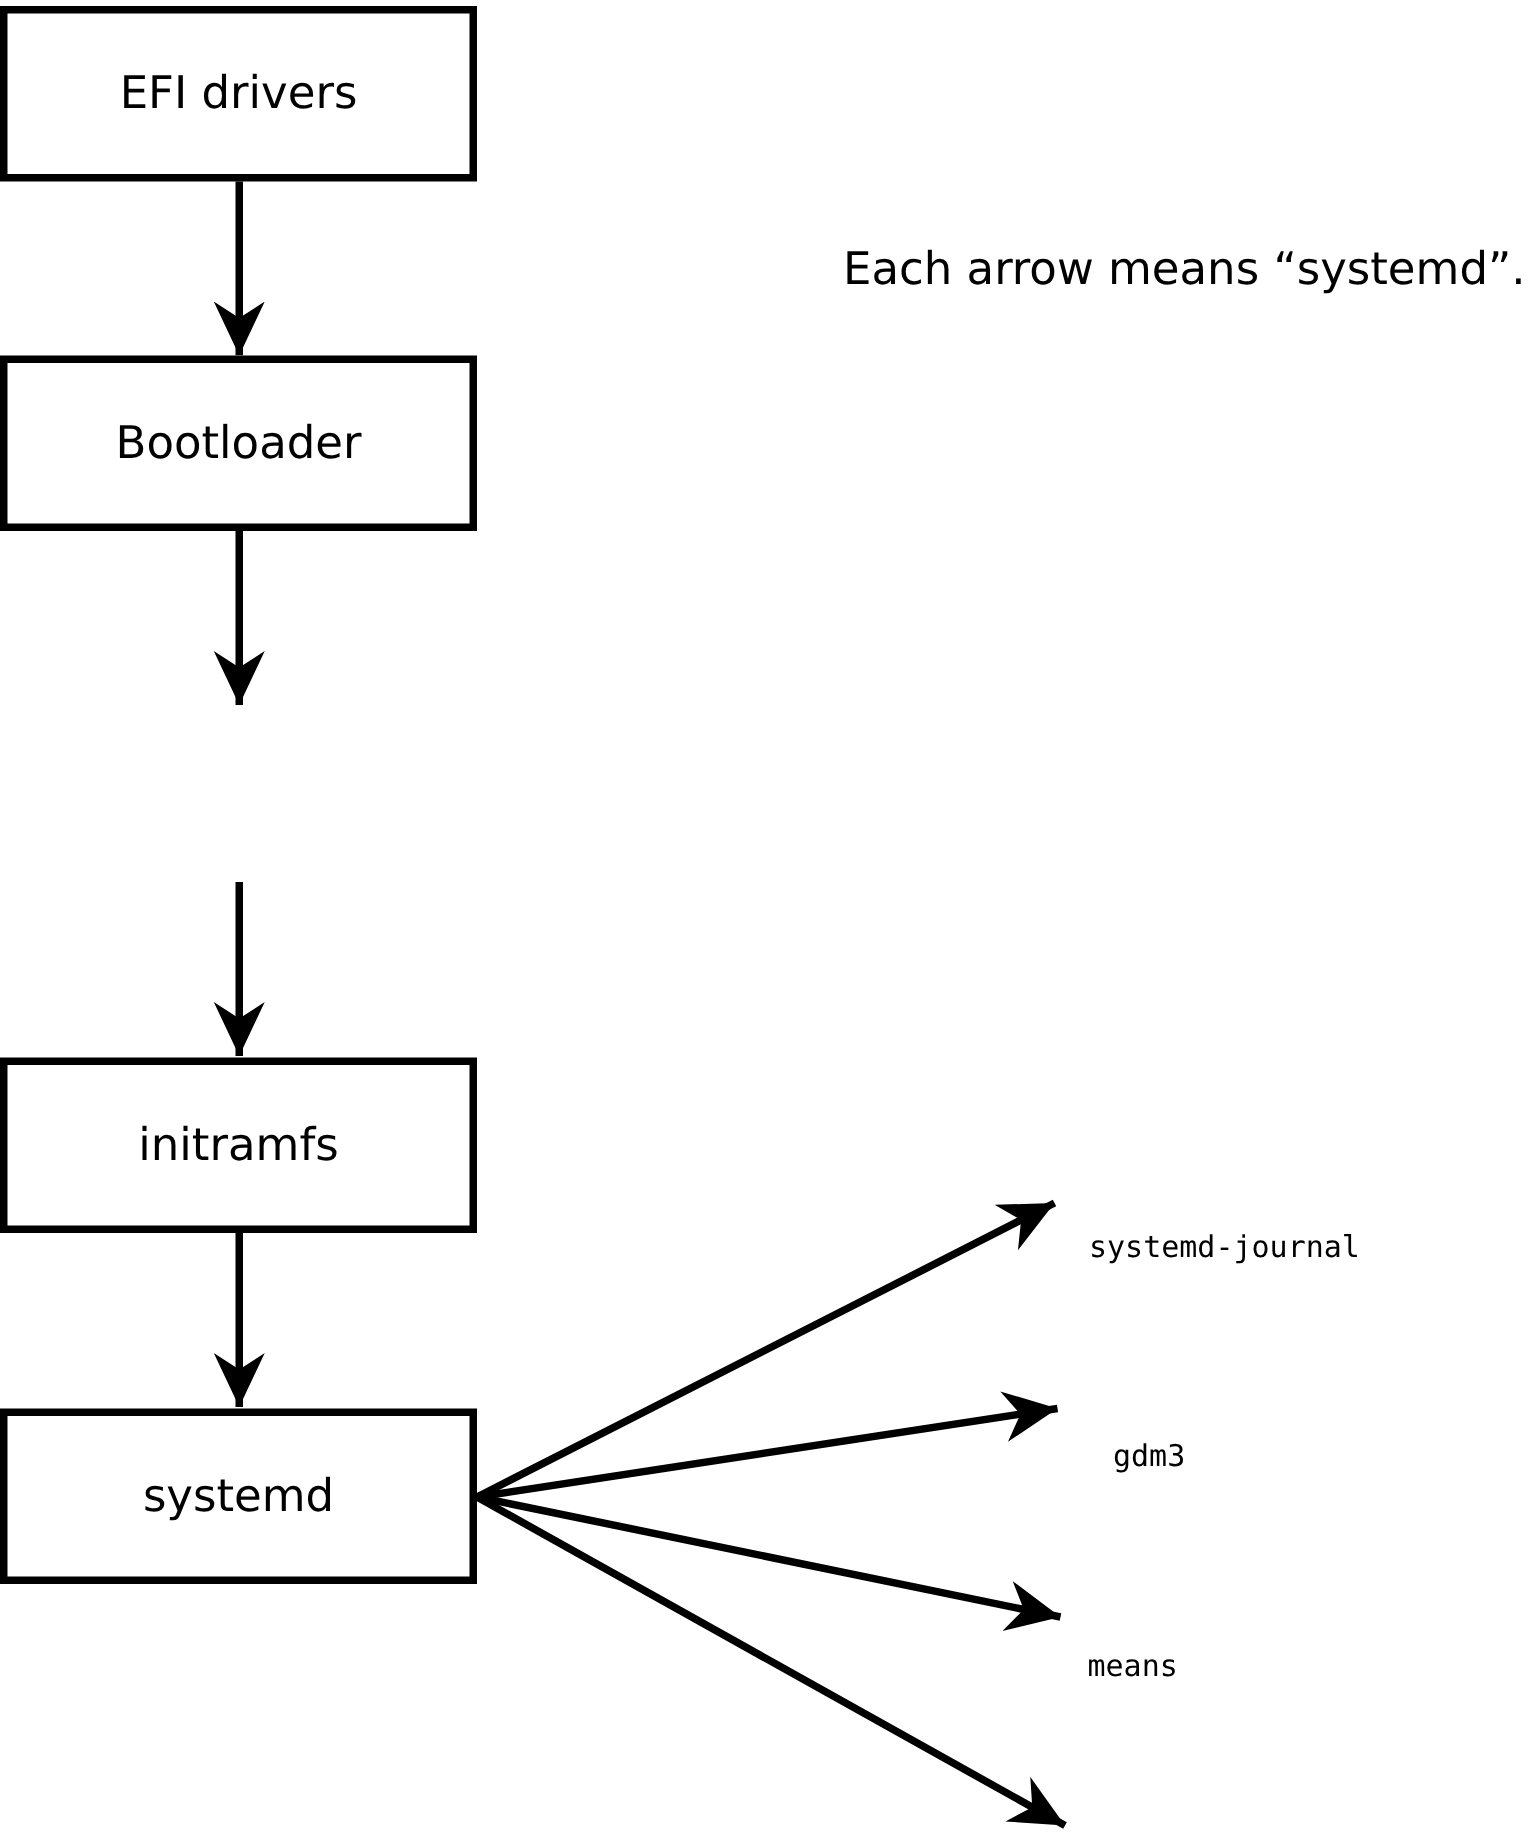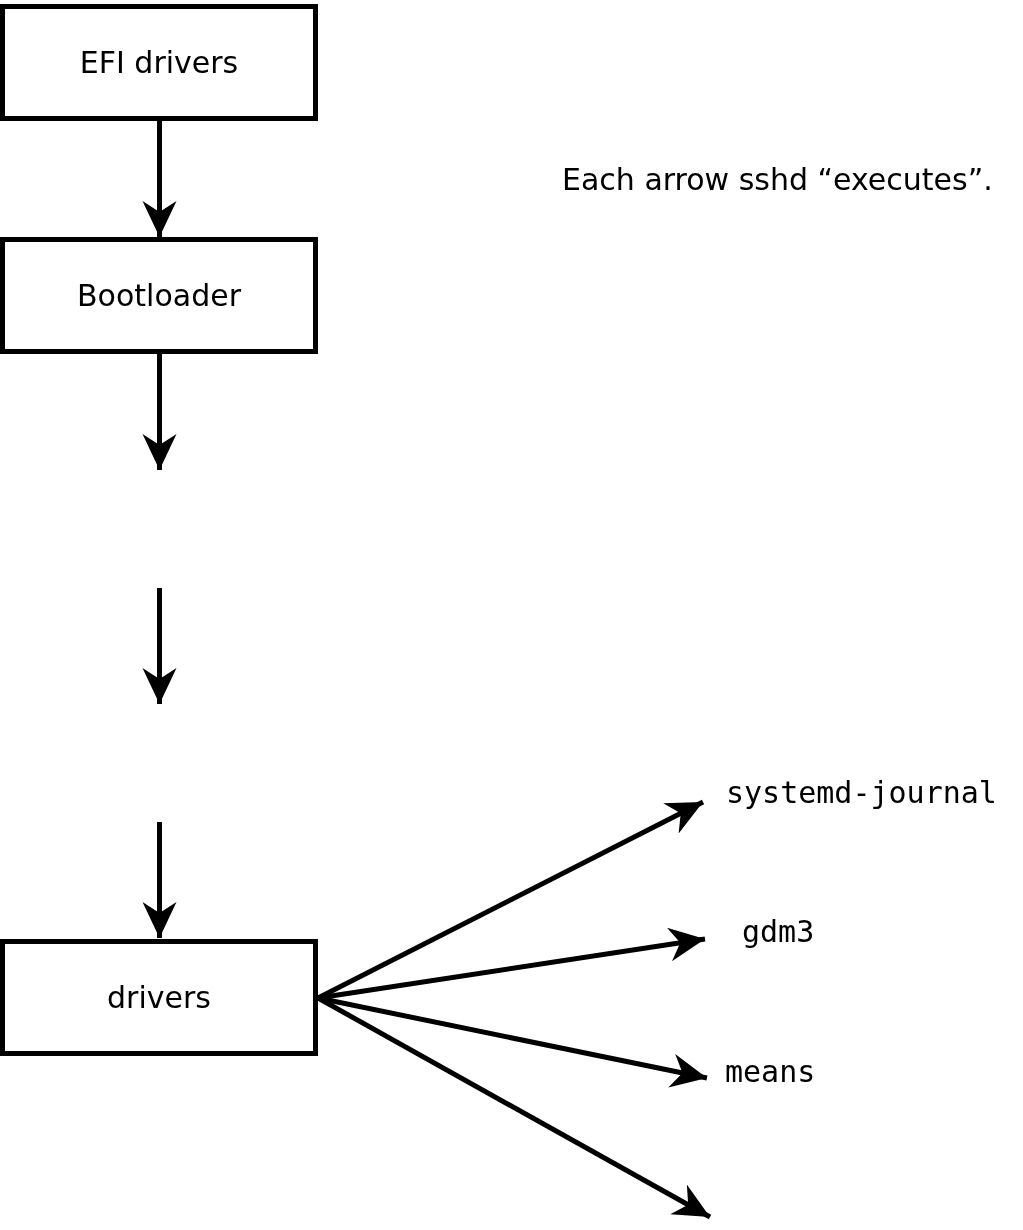--- a/index.html
+++ b/index.html
@@ -41,23 +41,24 @@
   .annotation {
     position: absolute;
     left: 562px;
     top: 165px;
     font-size: 30px;
     line-height: 1;
     white-space: nowrap;
   }
   .proc {
     position: absolute;
-    font-size: 30px;
+    font-size: 20px;
     line-height: 1;
     white-space: nowrap;
+    margin-top: 43px;
   }
   .mono {
     font-family: "DejaVu Sans Mono", "Liberation Mono", monospace;
   }
 </style>
 </head>
 <body>
 
 <div class="canvas">
 
@@ -74,22 +75,23 @@
     <line x1="159.5" y1="822" x2="159.5" y2="938" stroke="#000000" stroke-width="5" marker-end="url(#ah)"></line>
 
     <line x1="318" y1="998" x2="703" y2="802" stroke="#000000" stroke-width="5" marker-end="url(#ah)"></line>
     <line x1="318" y1="998" x2="705" y2="939" stroke="#000000" stroke-width="5" marker-end="url(#ah)"></line>
     <line x1="318" y1="998" x2="707" y2="1078" stroke="#000000" stroke-width="5" marker-end="url(#ah)"></line>
     <line x1="318" y1="998" x2="710" y2="1217" stroke="#000000" stroke-width="5" marker-end="url(#ah)"></line>
   </svg>
 
   <div class="node" style="top:237px">Bootloader</div>
   <div class="node" style="top:4px">EFI drivers</div>
-  <div class="node" style="top:939px">drivers</div>
+  <div class="node" style="top:705px">initramfs</div>
+  <div class="node" style="top:939px">systemd</div>
 
-  <div class="annotation">Each arrow sshd “executes”.</div>
+  <div class="annotation">Each arrow means “systemd”.</div>
 
   <div class="proc mono" style="left:726px; top:778px">systemd-journal</div>
   <div class="proc mono" style="left:742px; top:917px">gdm3</div>
   <div class="proc mono" style="left:725px; top:1057px">means</div>
   <div class="proc" style="left:714px; top:1252px">sshd</div>
 
 </div>
 
 </body></html>

